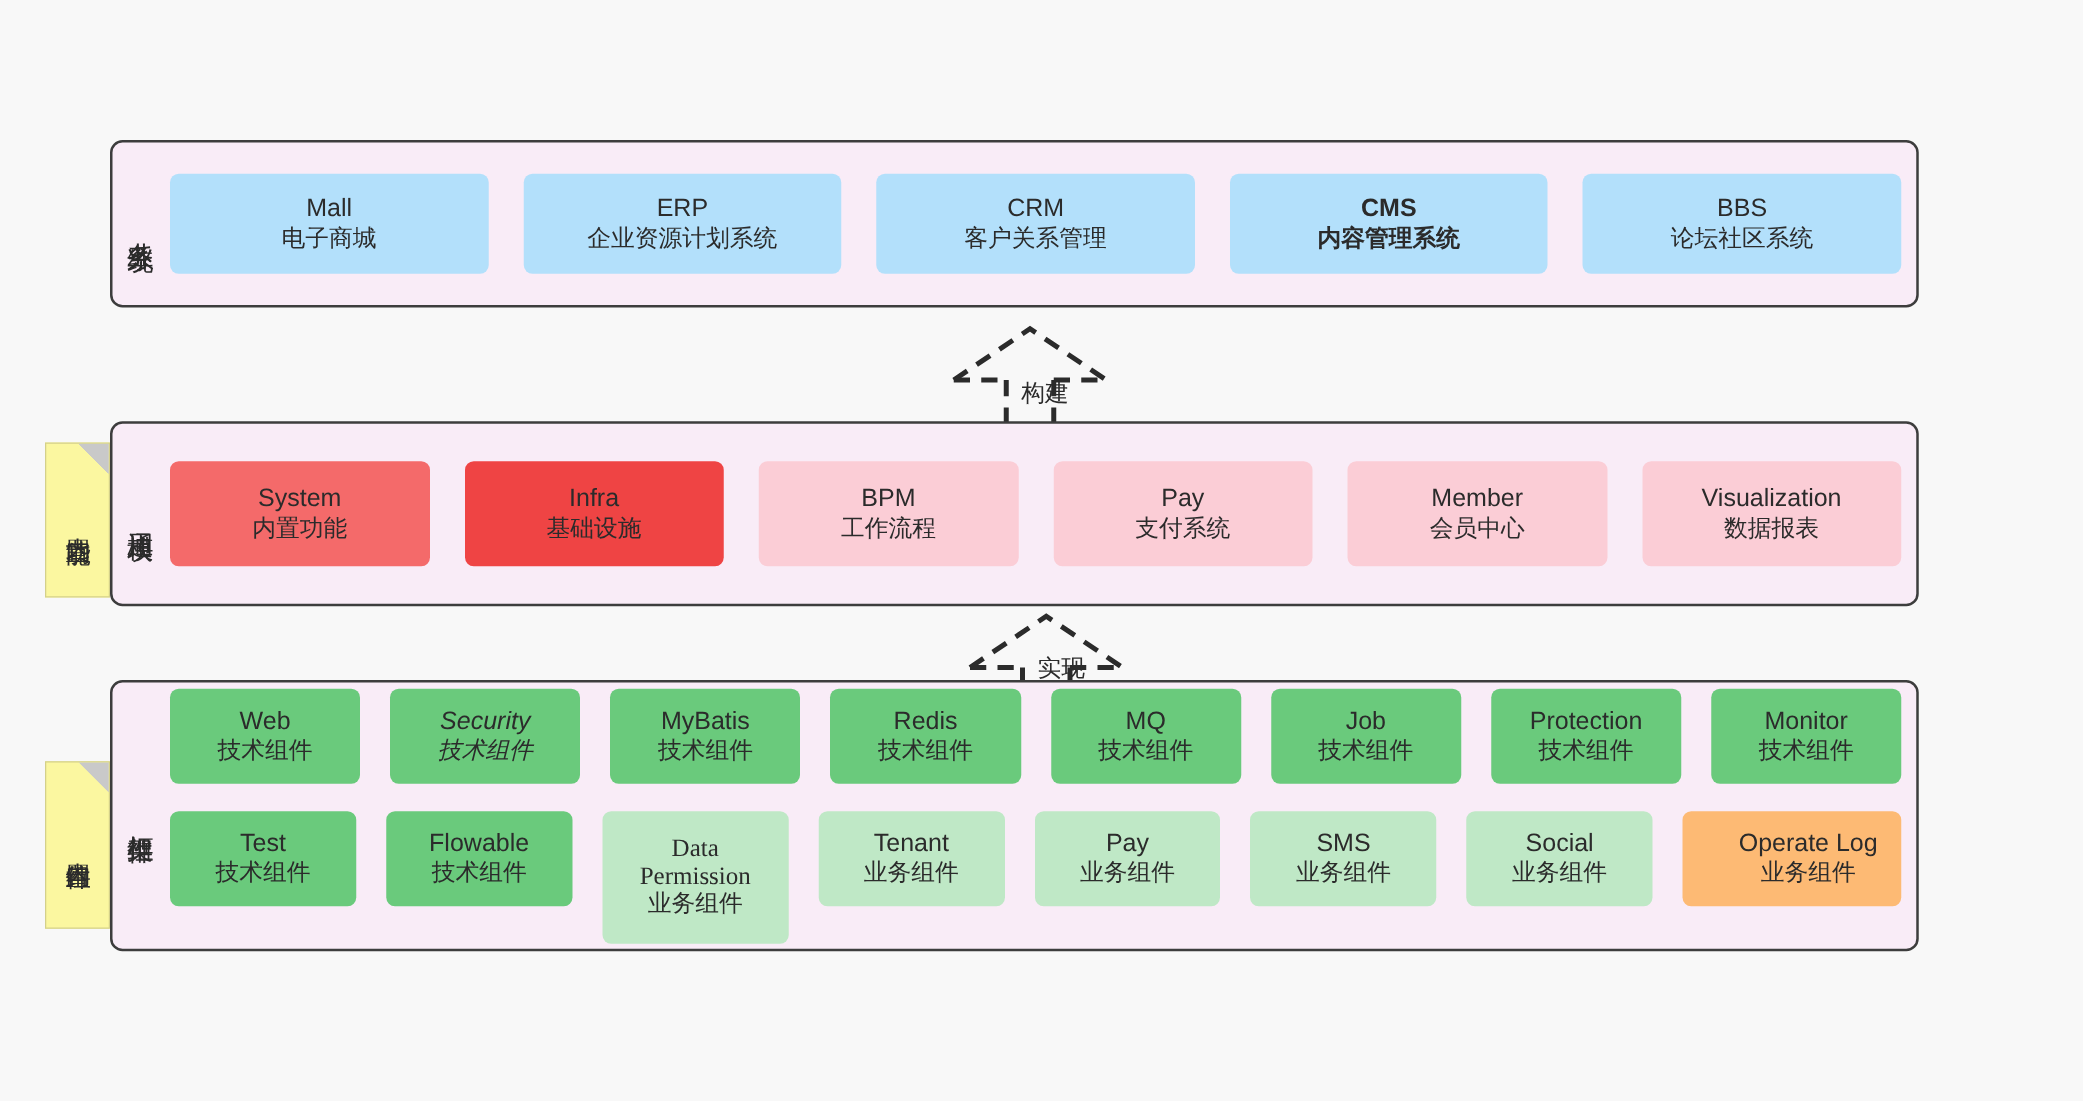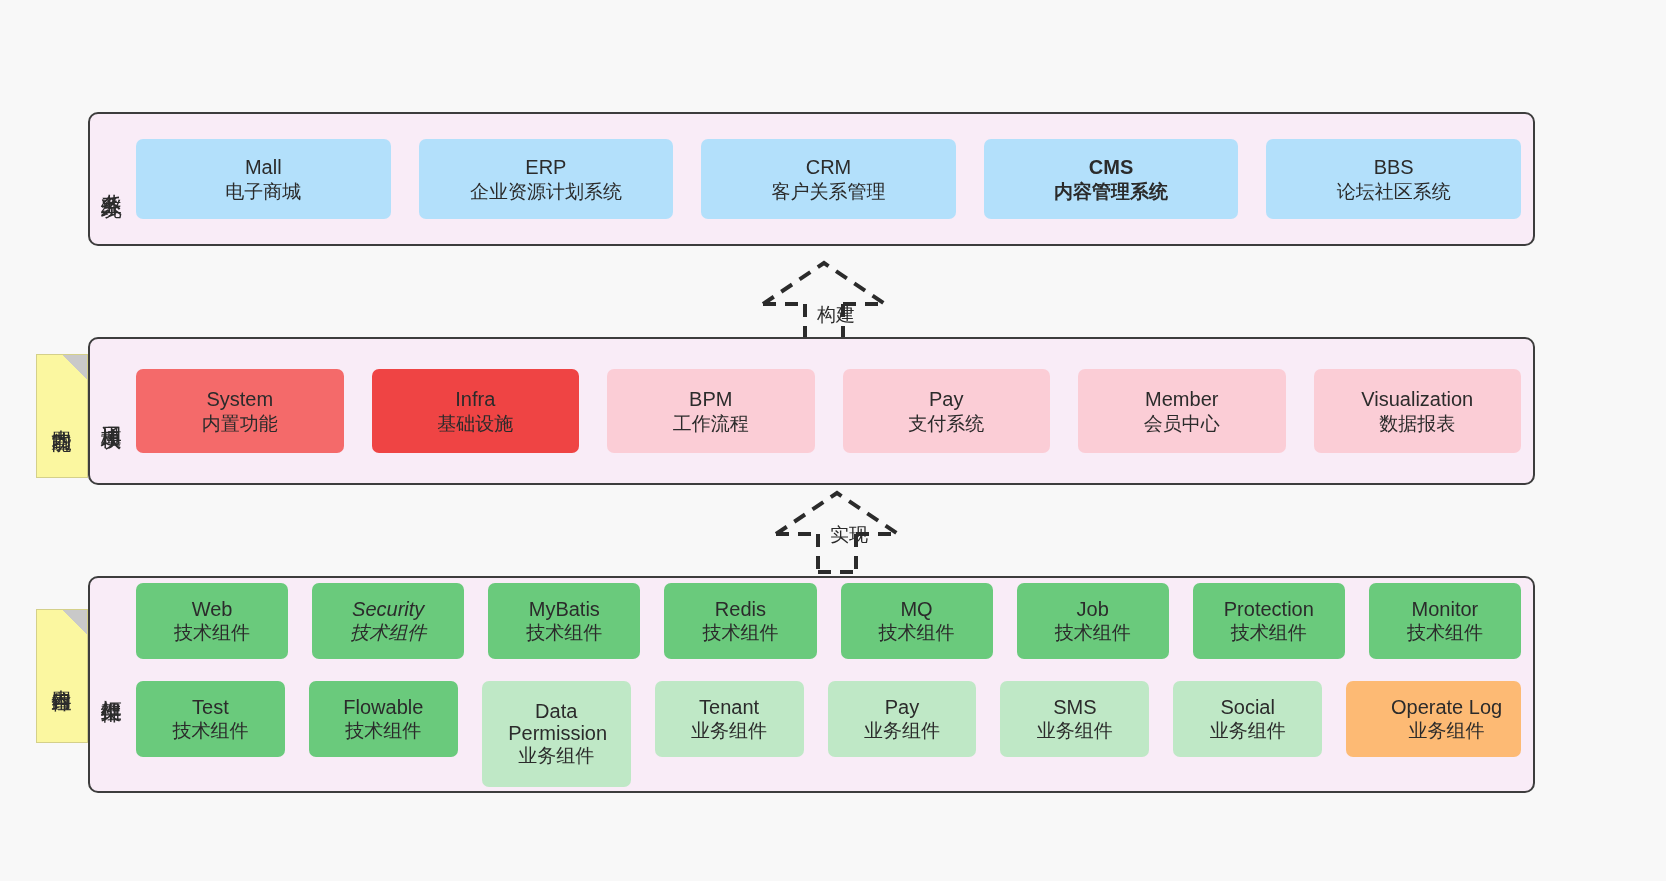--- a/index.html
+++ b/index.html
@@ -218,21 +218,21 @@
       <polyline points="50,84 88,84" fill="none" stroke="#2b2b2b" stroke-width="4" stroke-dasharray="13 9"></polyline>
     </svg>
     <span class="arrow-label" style="left:62px; top:34px;">实现</span>
   </div>
 
   <div class="note-tab" style="left:36px; top:609px; width:52px; height:134px;">
     <span>内置组件</span>
     <span class="note-fold"></span>
   </div>
 
-  <div class="layer" id="layer-2" style="left:88px; top:576px; width:1447px; height:217px;">
+  <div class="layer" id="layer-2" style="left:88px; top:544px; width:1447px; height:217px;">
     <div class="layer-title">框架组件</div>
     <div class="layer-body" style="gap:22px;">
 
       <div class="row" style="gap:24px;">
         <div class="box h-comp" style="background:#6aca7c;">
           <span class="t-en">Web</span>
           <span class="t-cn">技术组件</span>
         </div>
         <div class="box h-comp" style="background:#6aca7c;font-style:italic;">
           <span class="t-en">Security</span>
@@ -266,21 +266,21 @@
 
       <div class="row" style="gap:24px;">
         <div class="box h-comp" style="background:#6aca7c;">
           <span class="t-en">Test</span>
           <span class="t-cn">技术组件</span>
         </div>
         <div class="box h-comp" style="background:#6aca7c;">
           <span class="t-en">Flowable</span>
           <span class="t-cn">技术组件</span>
         </div>
-        <div class="box h-comp" style="background:#bfe8c6; height:106px;">
+        <div class="box h-comp" style="background:#bfe8c6; height:106px;font-family:Liberation Serif, serif;">
           <span class="t-en" style="max-width:96px; line-height:1.12;">Data Permission</span>
           <span class="t-cn">业务组件</span>
         </div>
         <div class="box h-comp" style="background:#bfe8c6;">
           <span class="t-en">Tenant</span>
           <span class="t-cn">业务组件</span>
         </div>
         <div class="box h-comp" style="background:#bfe8c6;">
           <span class="t-en">Pay</span>
           <span class="t-cn">业务组件</span>

